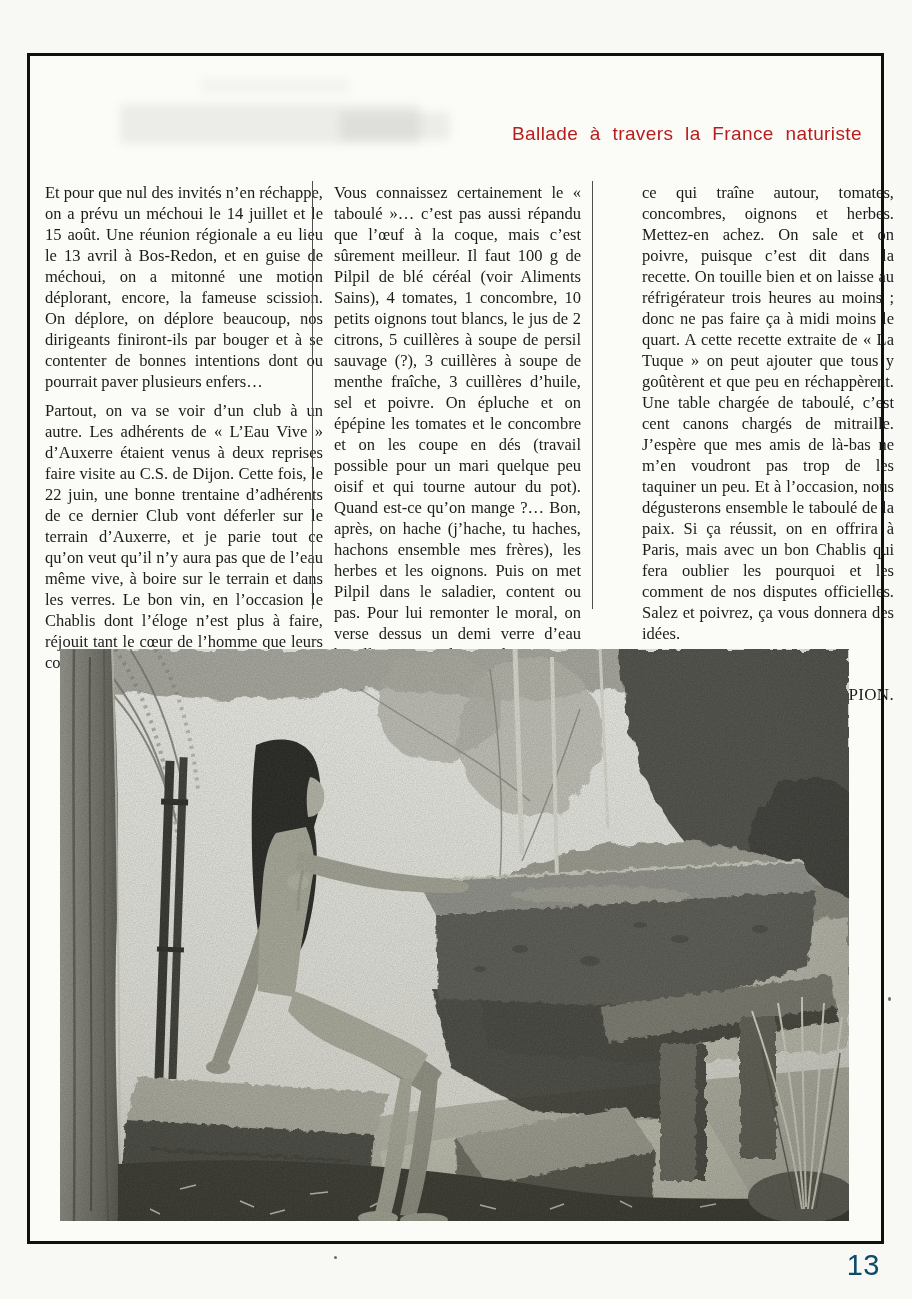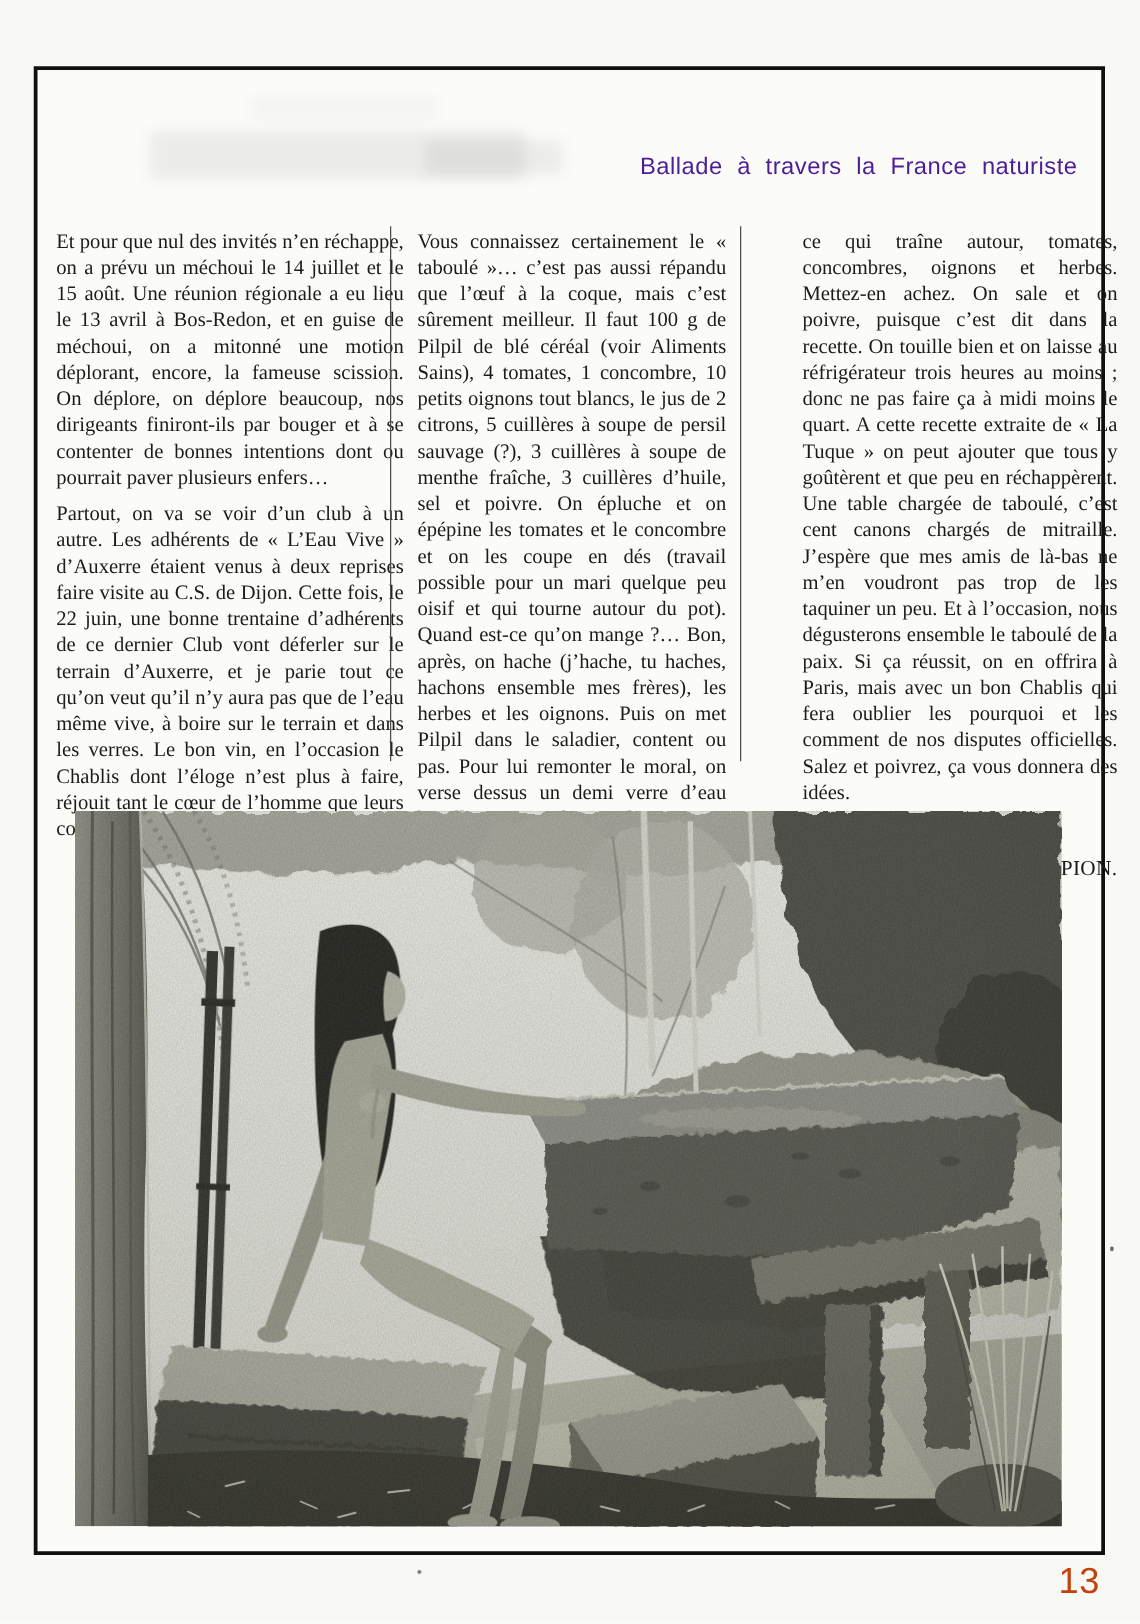--- a/index.html
+++ b/index.html
@@ -28,21 +28,21 @@
   .ghost.g1{left:120px;top:104px;width:300px;height:40px;}
   .ghost.g2{left:340px;top:112px;width:110px;height:28px;}
   .ghost.g3{left:200px;top:78px;width:150px;height:16px;opacity:.5;}
   .header-title{
     position:absolute;
     left:380px;right:50px;top:123px;
     text-align:right;
     font-family:"Liberation Sans", sans-serif;
     font-size:19px;line-height:22px;
     letter-spacing:.4px;word-spacing:6px;
-    color:#4c1d95;
+    color:#b91c1c;
   }
   .col{
     position:absolute;top:182px;
     text-align:justify;
     font-size:16.5px;line-height:21px;
   }
   .col p{margin:0 0 8px 0;}
   .col-1{left:45px;width:278px;}
   .col-2{left:334px;width:247px;}
   .col-3{left:642px;width:252px;}
@@ -65,21 +65,21 @@
     background:#cfcfc8;
   }
   .photo svg{display:block;width:100%;height:100%;}
   .page-number{
     position:absolute;
     left:828px;top:1248px;width:52px;
     text-align:right;
     font-family:"Liberation Sans", sans-serif;
     font-size:29px;line-height:34px;
     letter-spacing:.5px;
-    color:#c2410c;
+    color:#0c4a6e;
   }
   .speck{position:absolute;background:#6a6a6a;border-radius:50%;}
 </style>
 </head>
 <body>
 
 <div class="page">
 
   <div class="frame"></div>
 

